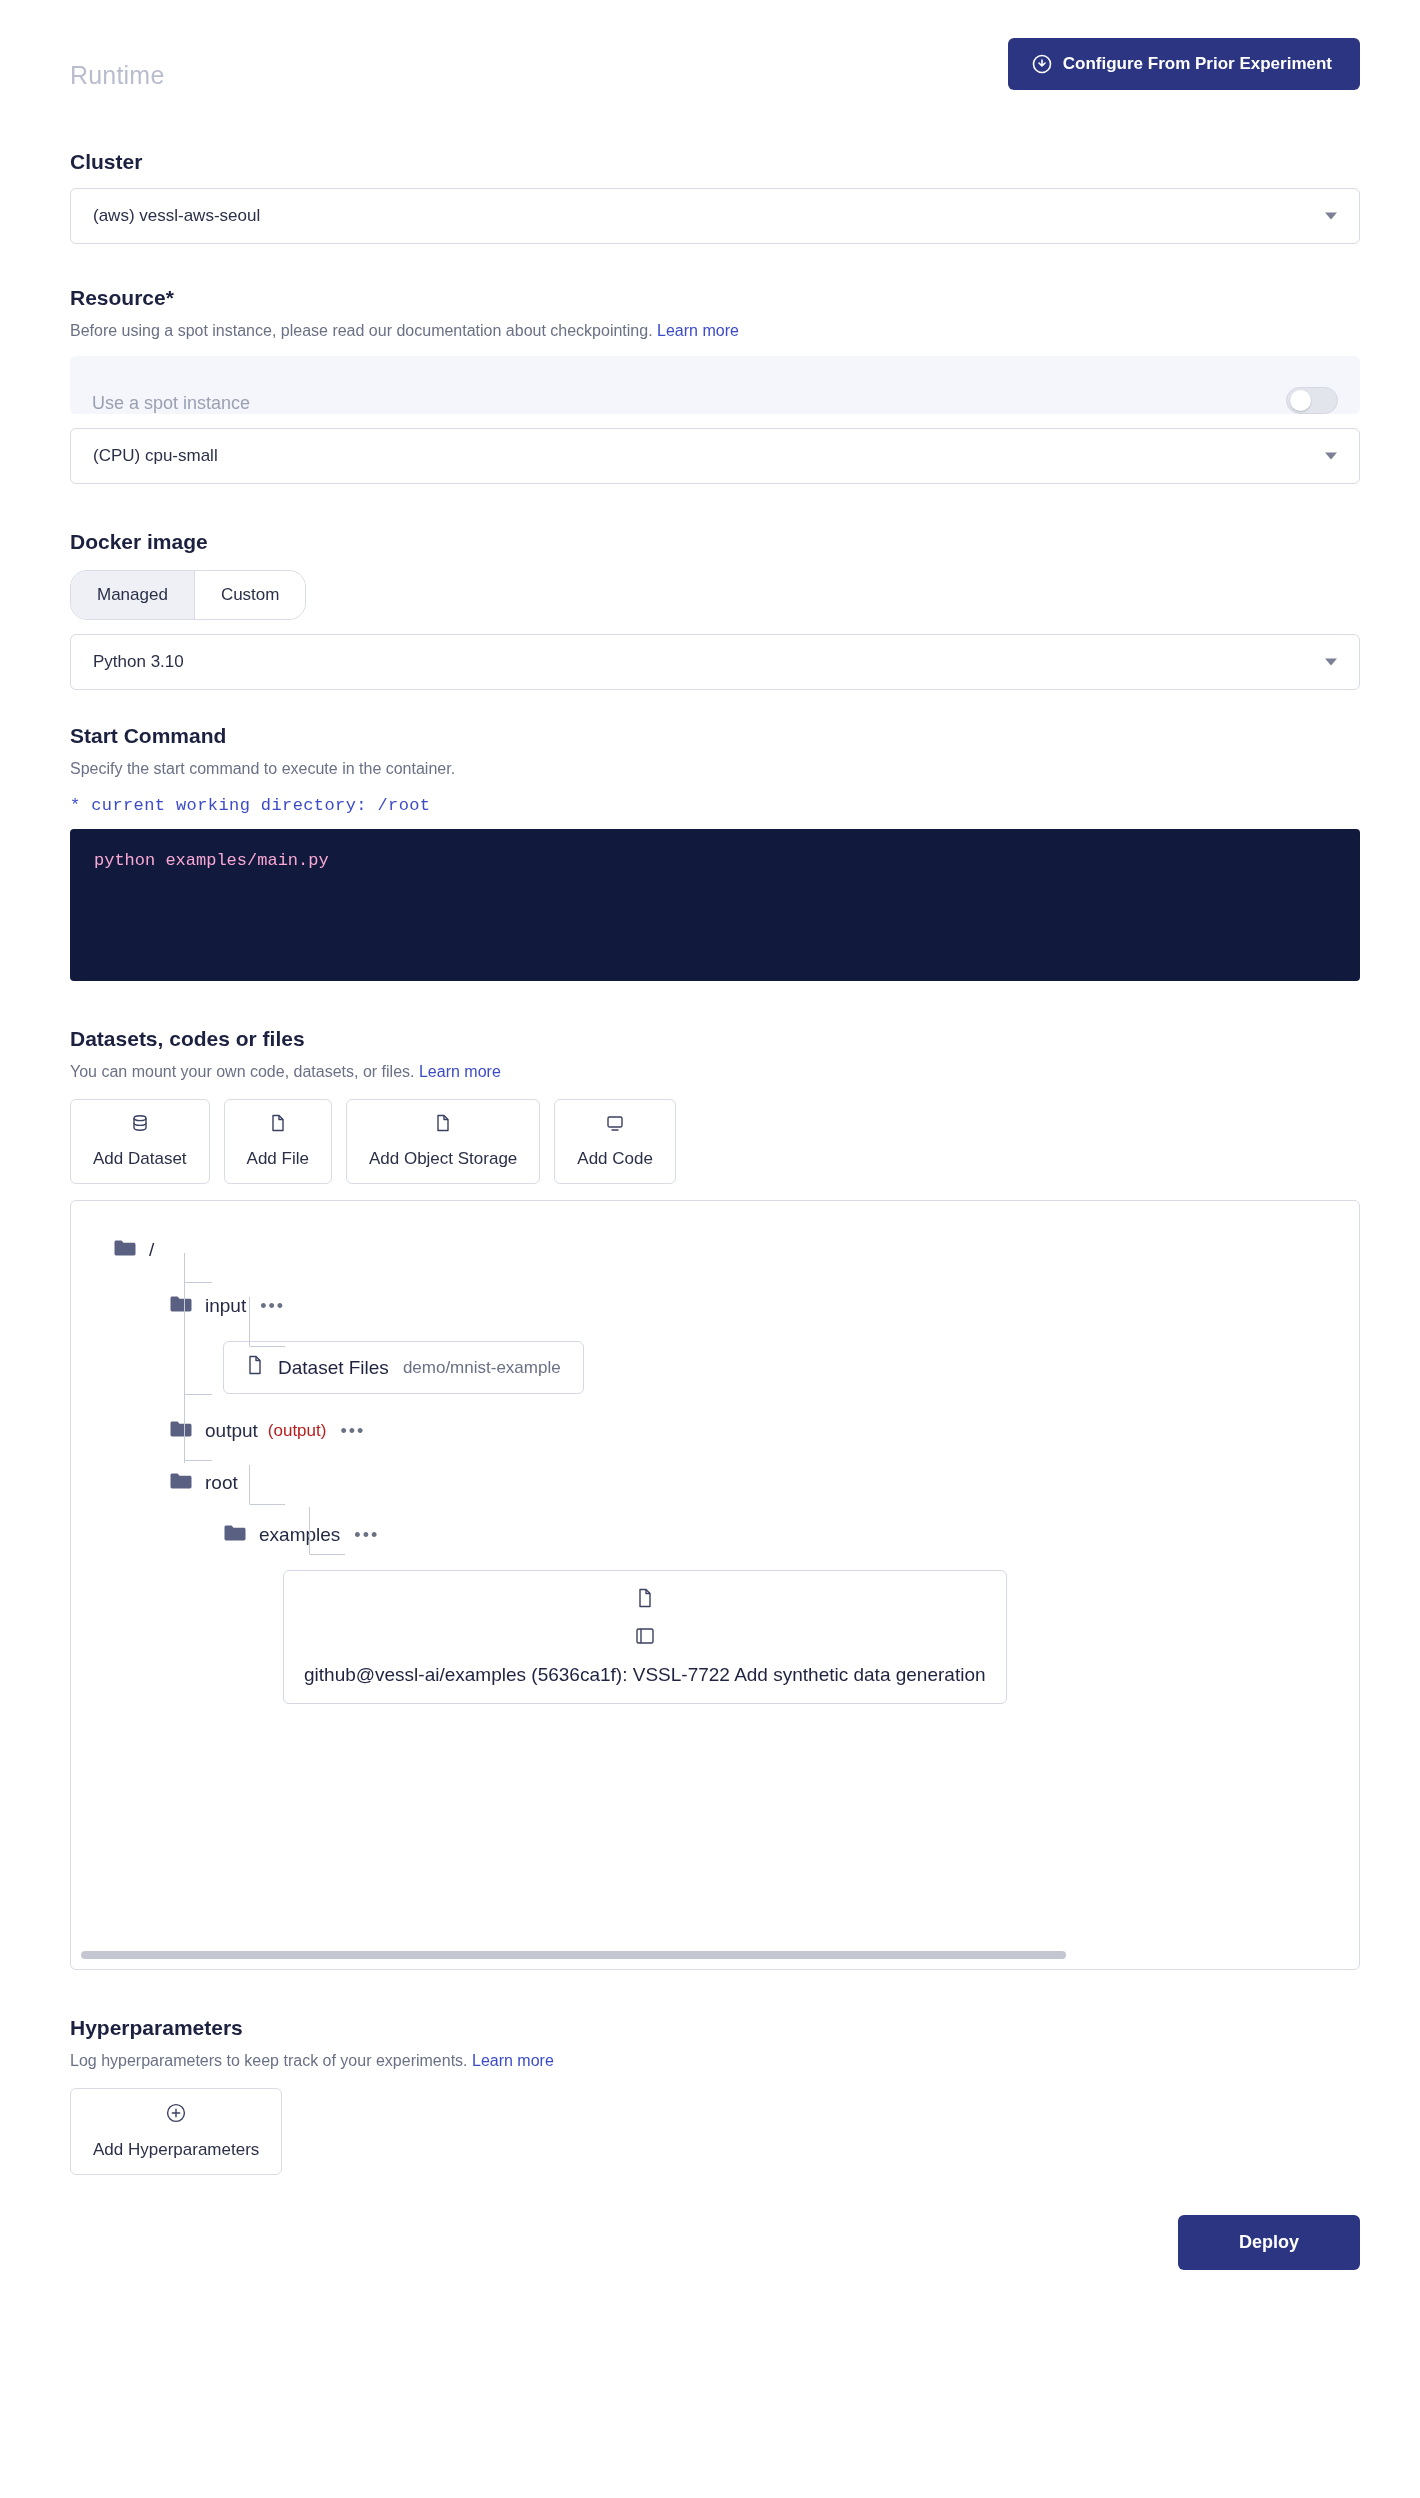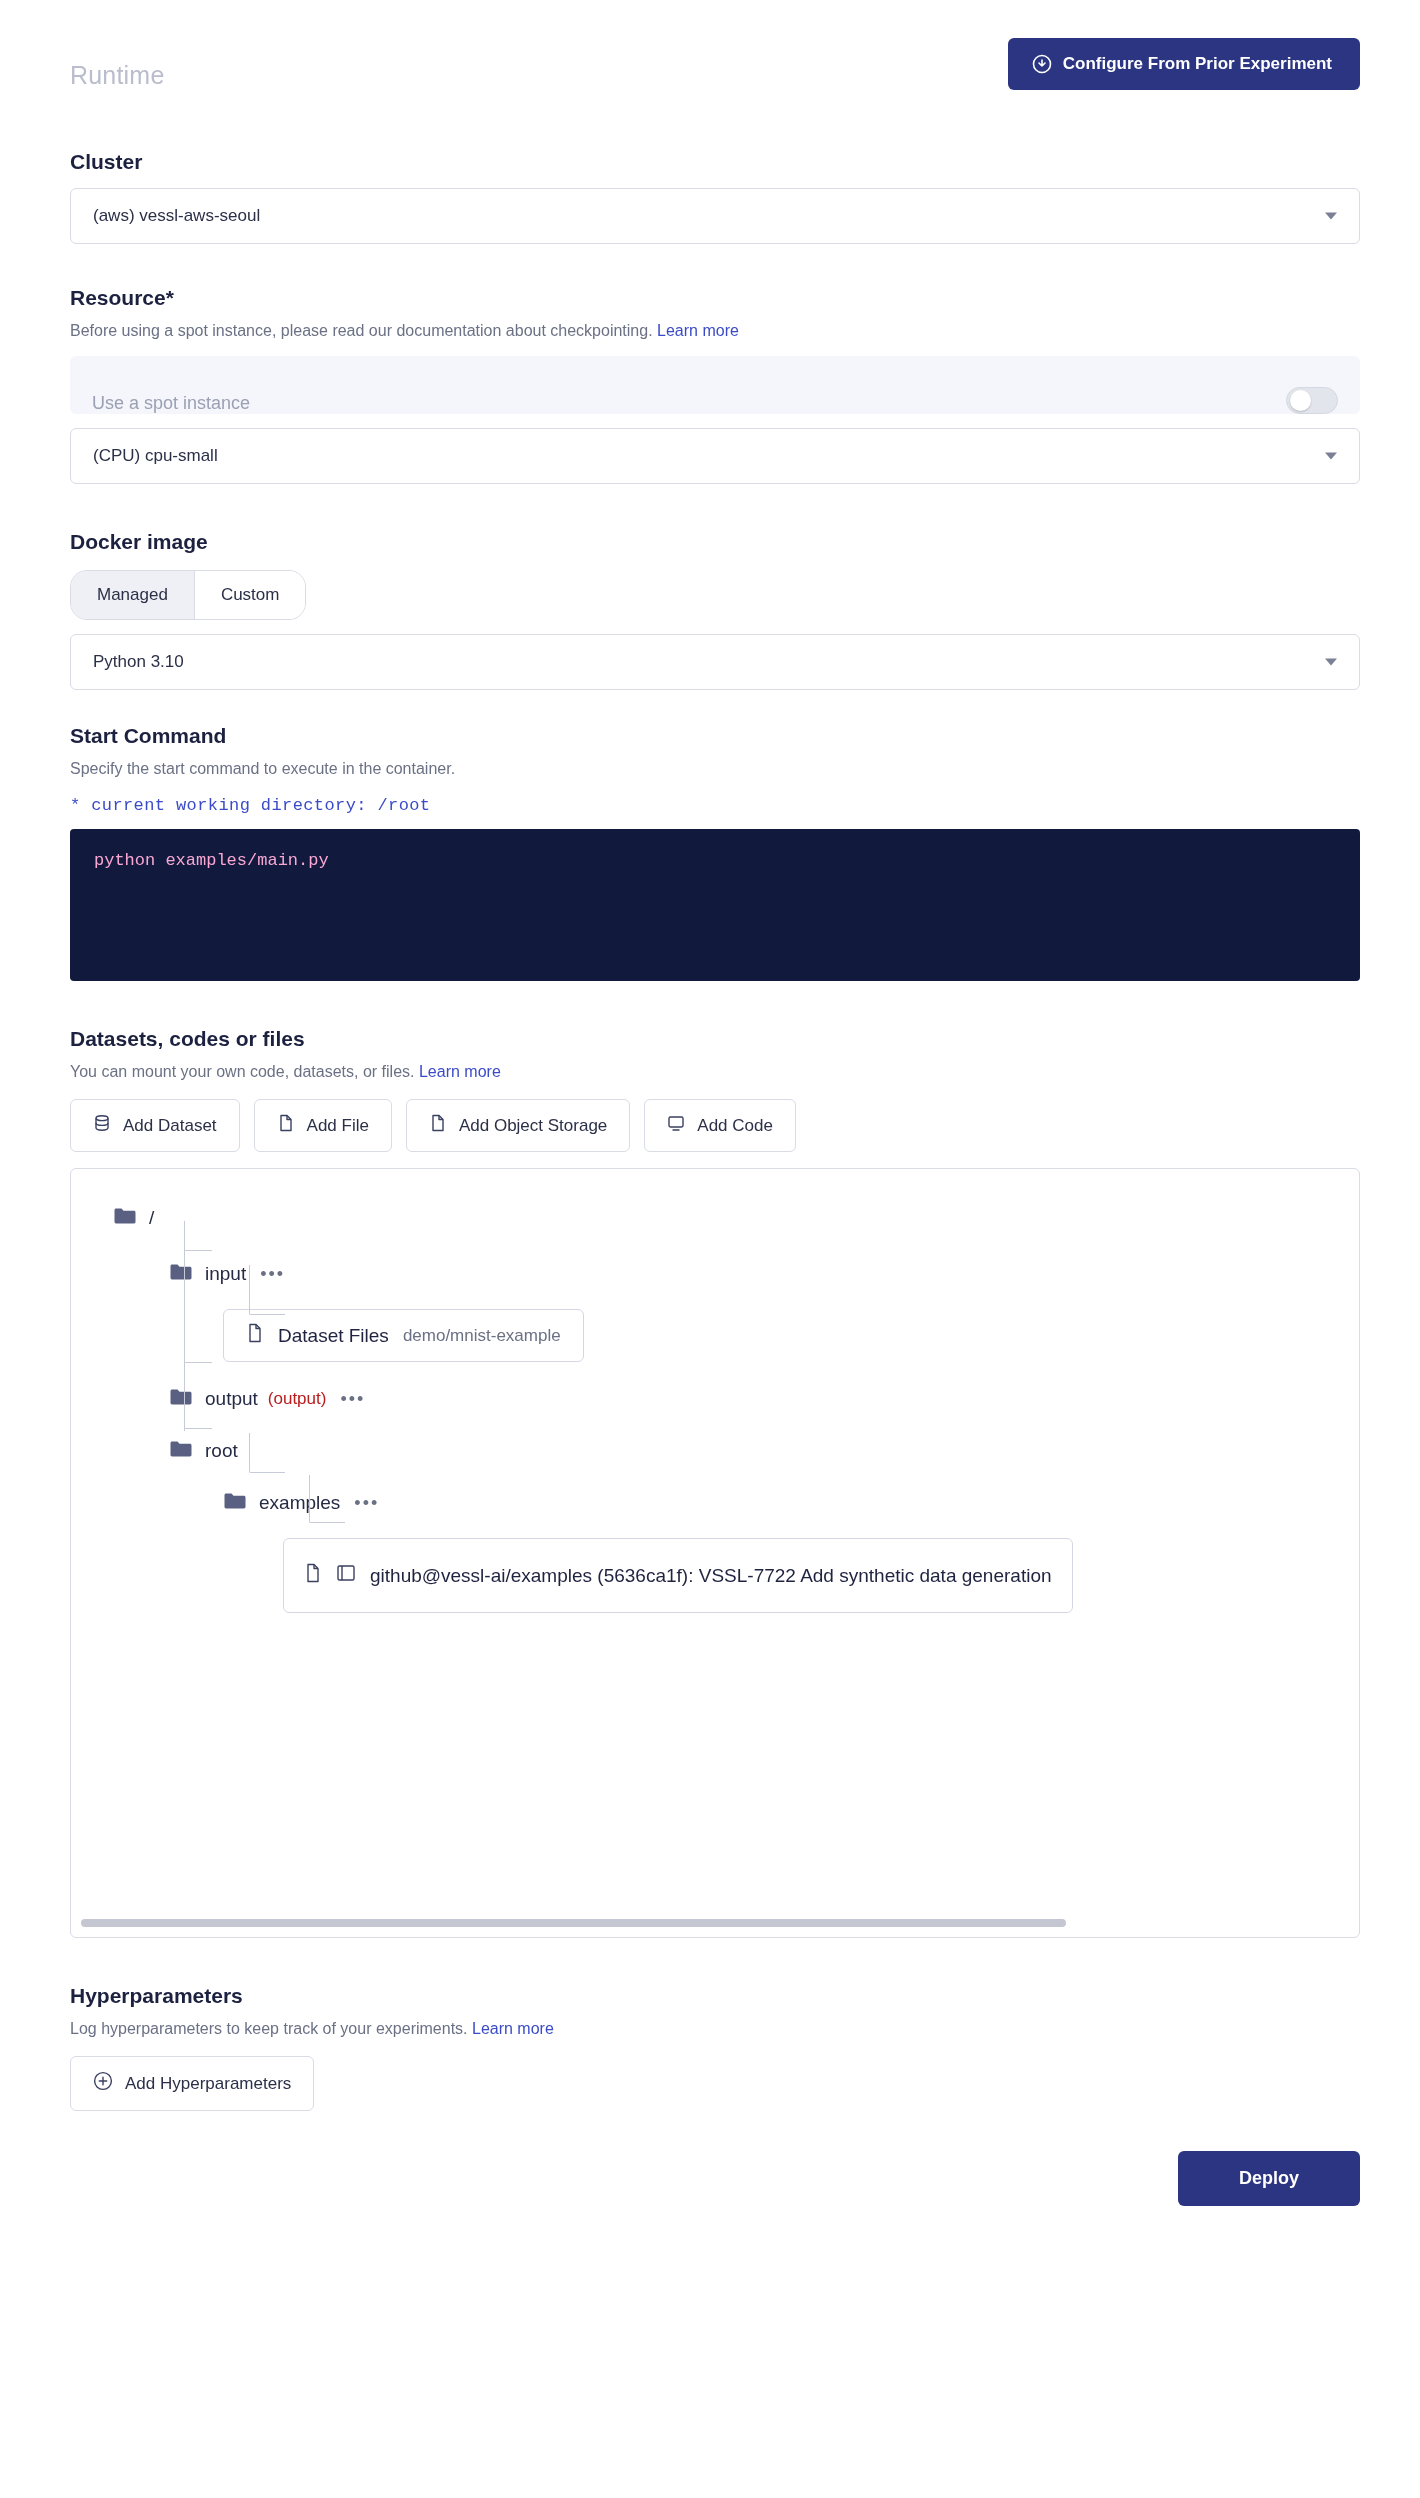--- a/index.html
+++ b/index.html
@@ -157,20 +157,21 @@
   .ghost-btn {
     display: inline-flex; align-items: center; gap: 12px;
     border: 1px solid #d9dce5;
     background: #fff;
     border-radius: 6px;
     padding: 14px 22px;
     font-size: 17px;
     color: #2b3048;
     cursor: pointer;
     font-family: "Liberation Sans", sans-serif;
+    flex-direction: column;
   }
 
   .tree-panel {
     margin-top: 16px;
     border: 1px solid #d9dce5;
     border-radius: 6px;
     height: 770px;
     position: relative;
     overflow: hidden;
     background: #fff;
@@ -184,21 +185,21 @@
   .chip {
     display: inline-flex; align-items: center; gap: 14px;
     border: 1px solid #d5d8e4;
     border-radius: 6px;
     padding: 13px 22px;
     font-size: 19px;
     background: #fff;
     white-space: nowrap;
   }
   .chip .sub { color: #6b7185; font-size: 17px; }
-  .chip-wide { padding: 24px 20px; }
+  .chip-wide { padding: 17px 20px; flex-direction: column; }
 
   .elbow {
     position: absolute;
     border-left: 1px solid #c7cbd8;
     border-bottom: 1px solid #c7cbd8;
     border-bottom-left-radius: 2px;
   }
   .vline {
     position: absolute;
     border-left: 1px solid #c7cbd8;

